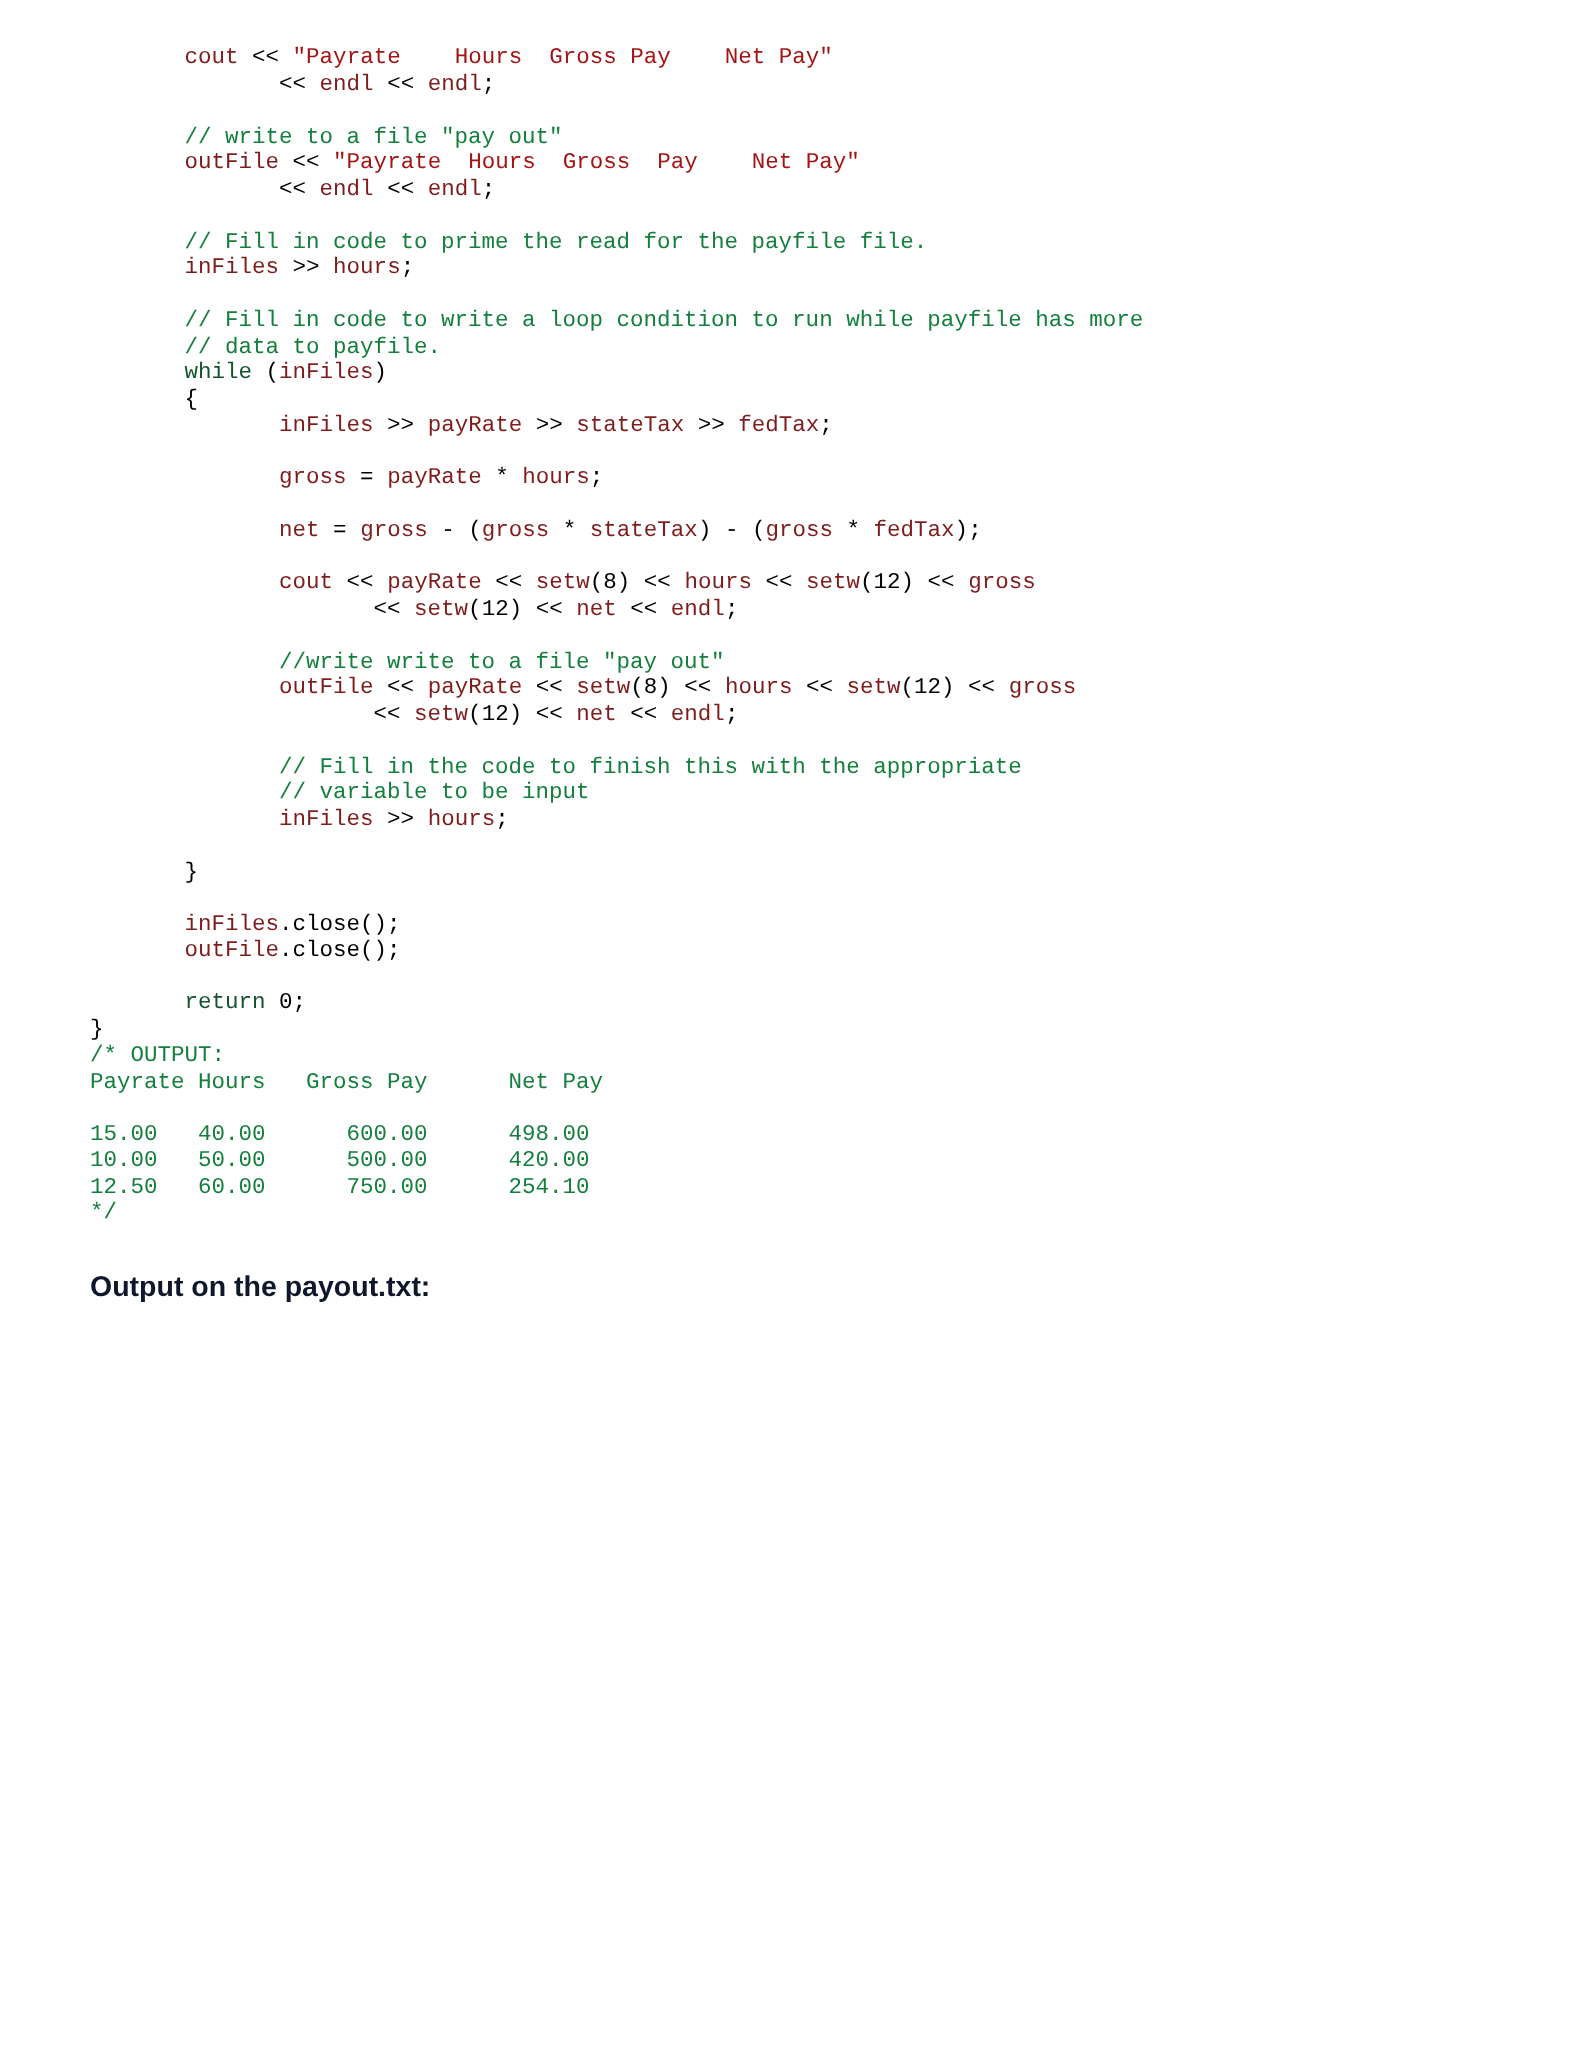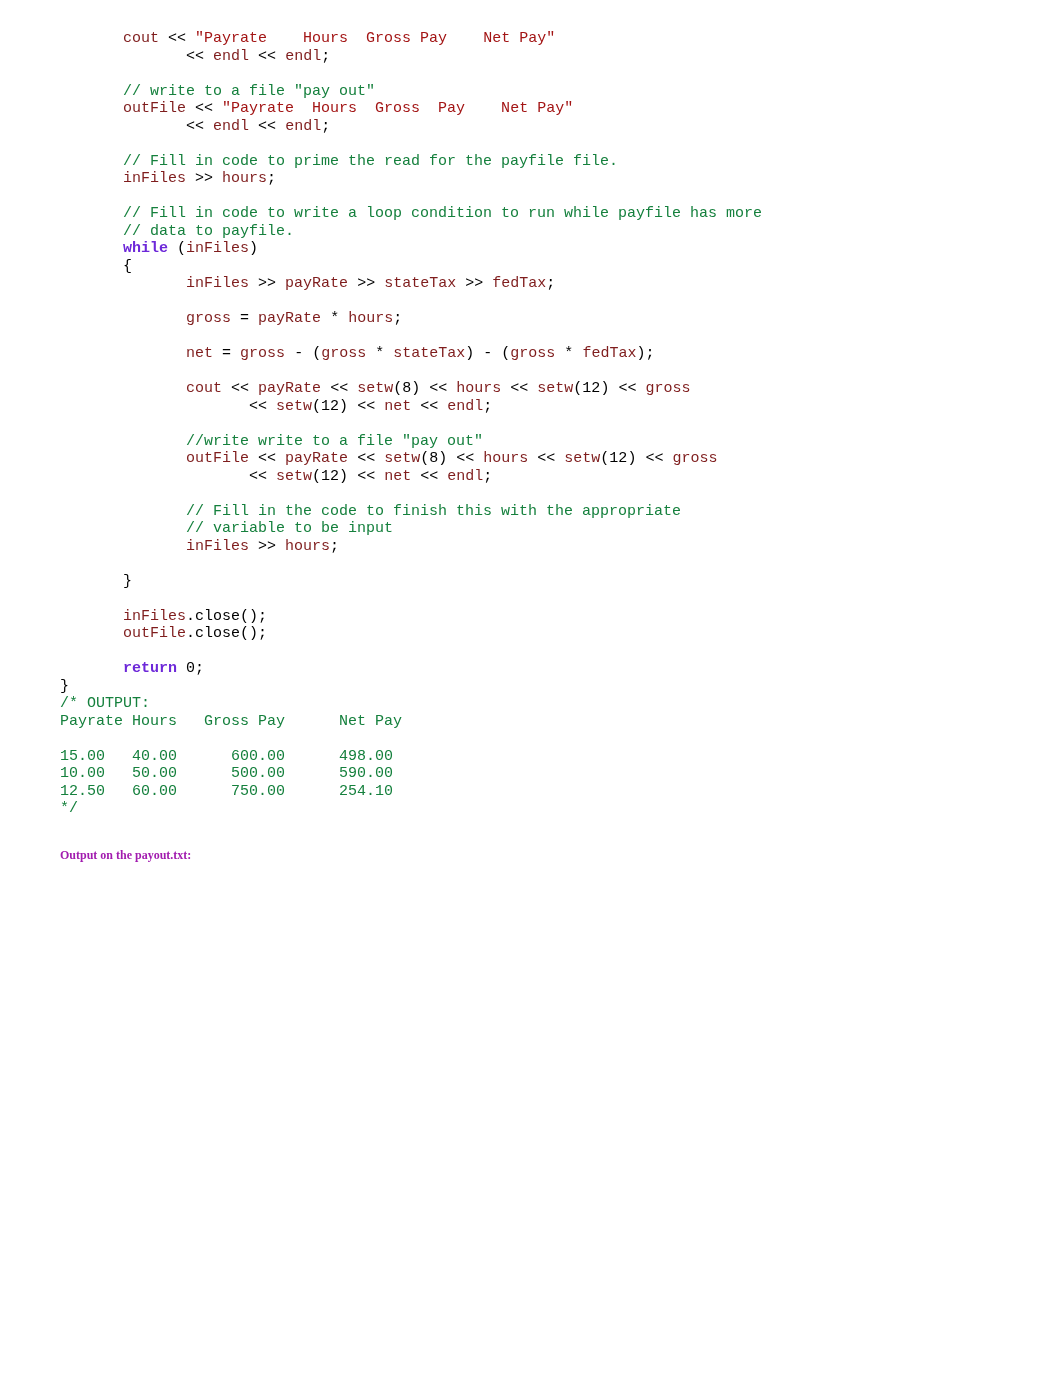--- a/index.html
+++ b/index.html
@@ -15,31 +15,31 @@
     box-sizing: border-box;
     padding: 30px 60px 0 60px;
   }
   .code-block {
     font-size: 15px;
     line-height: 17.5px;
     white-space: pre;
     color: #000000;
   }
   .punct   { color: #000000; }
-  .keyword { color: #6d28d9; font-weight: bold; }
+  .keyword { color: #14532d; }
   .string  { color: #a31515; }
   .comment { color: #15803d; }
   .number  { color: #000000; }
   .ident   { color: #7f1d1d; }
 
   .prose {
-    font-family: Liberation Serif, serif;
-    font-size: 12px;
+    font-family: Liberation Sans, sans-serif;
+    font-size: 19px;
     font-weight: bold;
-    color: #a21caf;
+    color: #0f172a;
     margin-top: 30px;
     white-space: normal;
   }
 </style>
 </head>
 <body>
 
 <div class="page">
 
 <div class="code-block">       <span class="ident">cout</span> <span class="punct">&lt;&lt;</span> <span class="string">"Payrate    Hours  Gross Pay    Net Pay"</span>
@@ -77,19 +77,19 @@
 
        <span class="ident">inFiles</span><span class="punct">.close();</span>
        <span class="ident">outFile</span><span class="punct">.close();</span>
 
        <span class="keyword">return</span> <span class="number">0</span><span class="punct">;</span>
 <span class="punct">}</span>
 <span class="comment">/* OUTPUT:</span>
 <span class="comment">Payrate Hours   Gross Pay      Net Pay</span>
 
 <span class="comment">15.00   40.00      600.00      498.00</span>
-<span class="comment">10.00   50.00      500.00      590.00</span>
+<span class="comment">10.00   50.00      500.00      420.00</span>
 <span class="comment">12.50   60.00      750.00      254.10</span>
 <span class="comment">*/</span></div>
 
 <div class="prose">Output on the payout.txt:</div>
 
 </div>
 
 </body></html>

